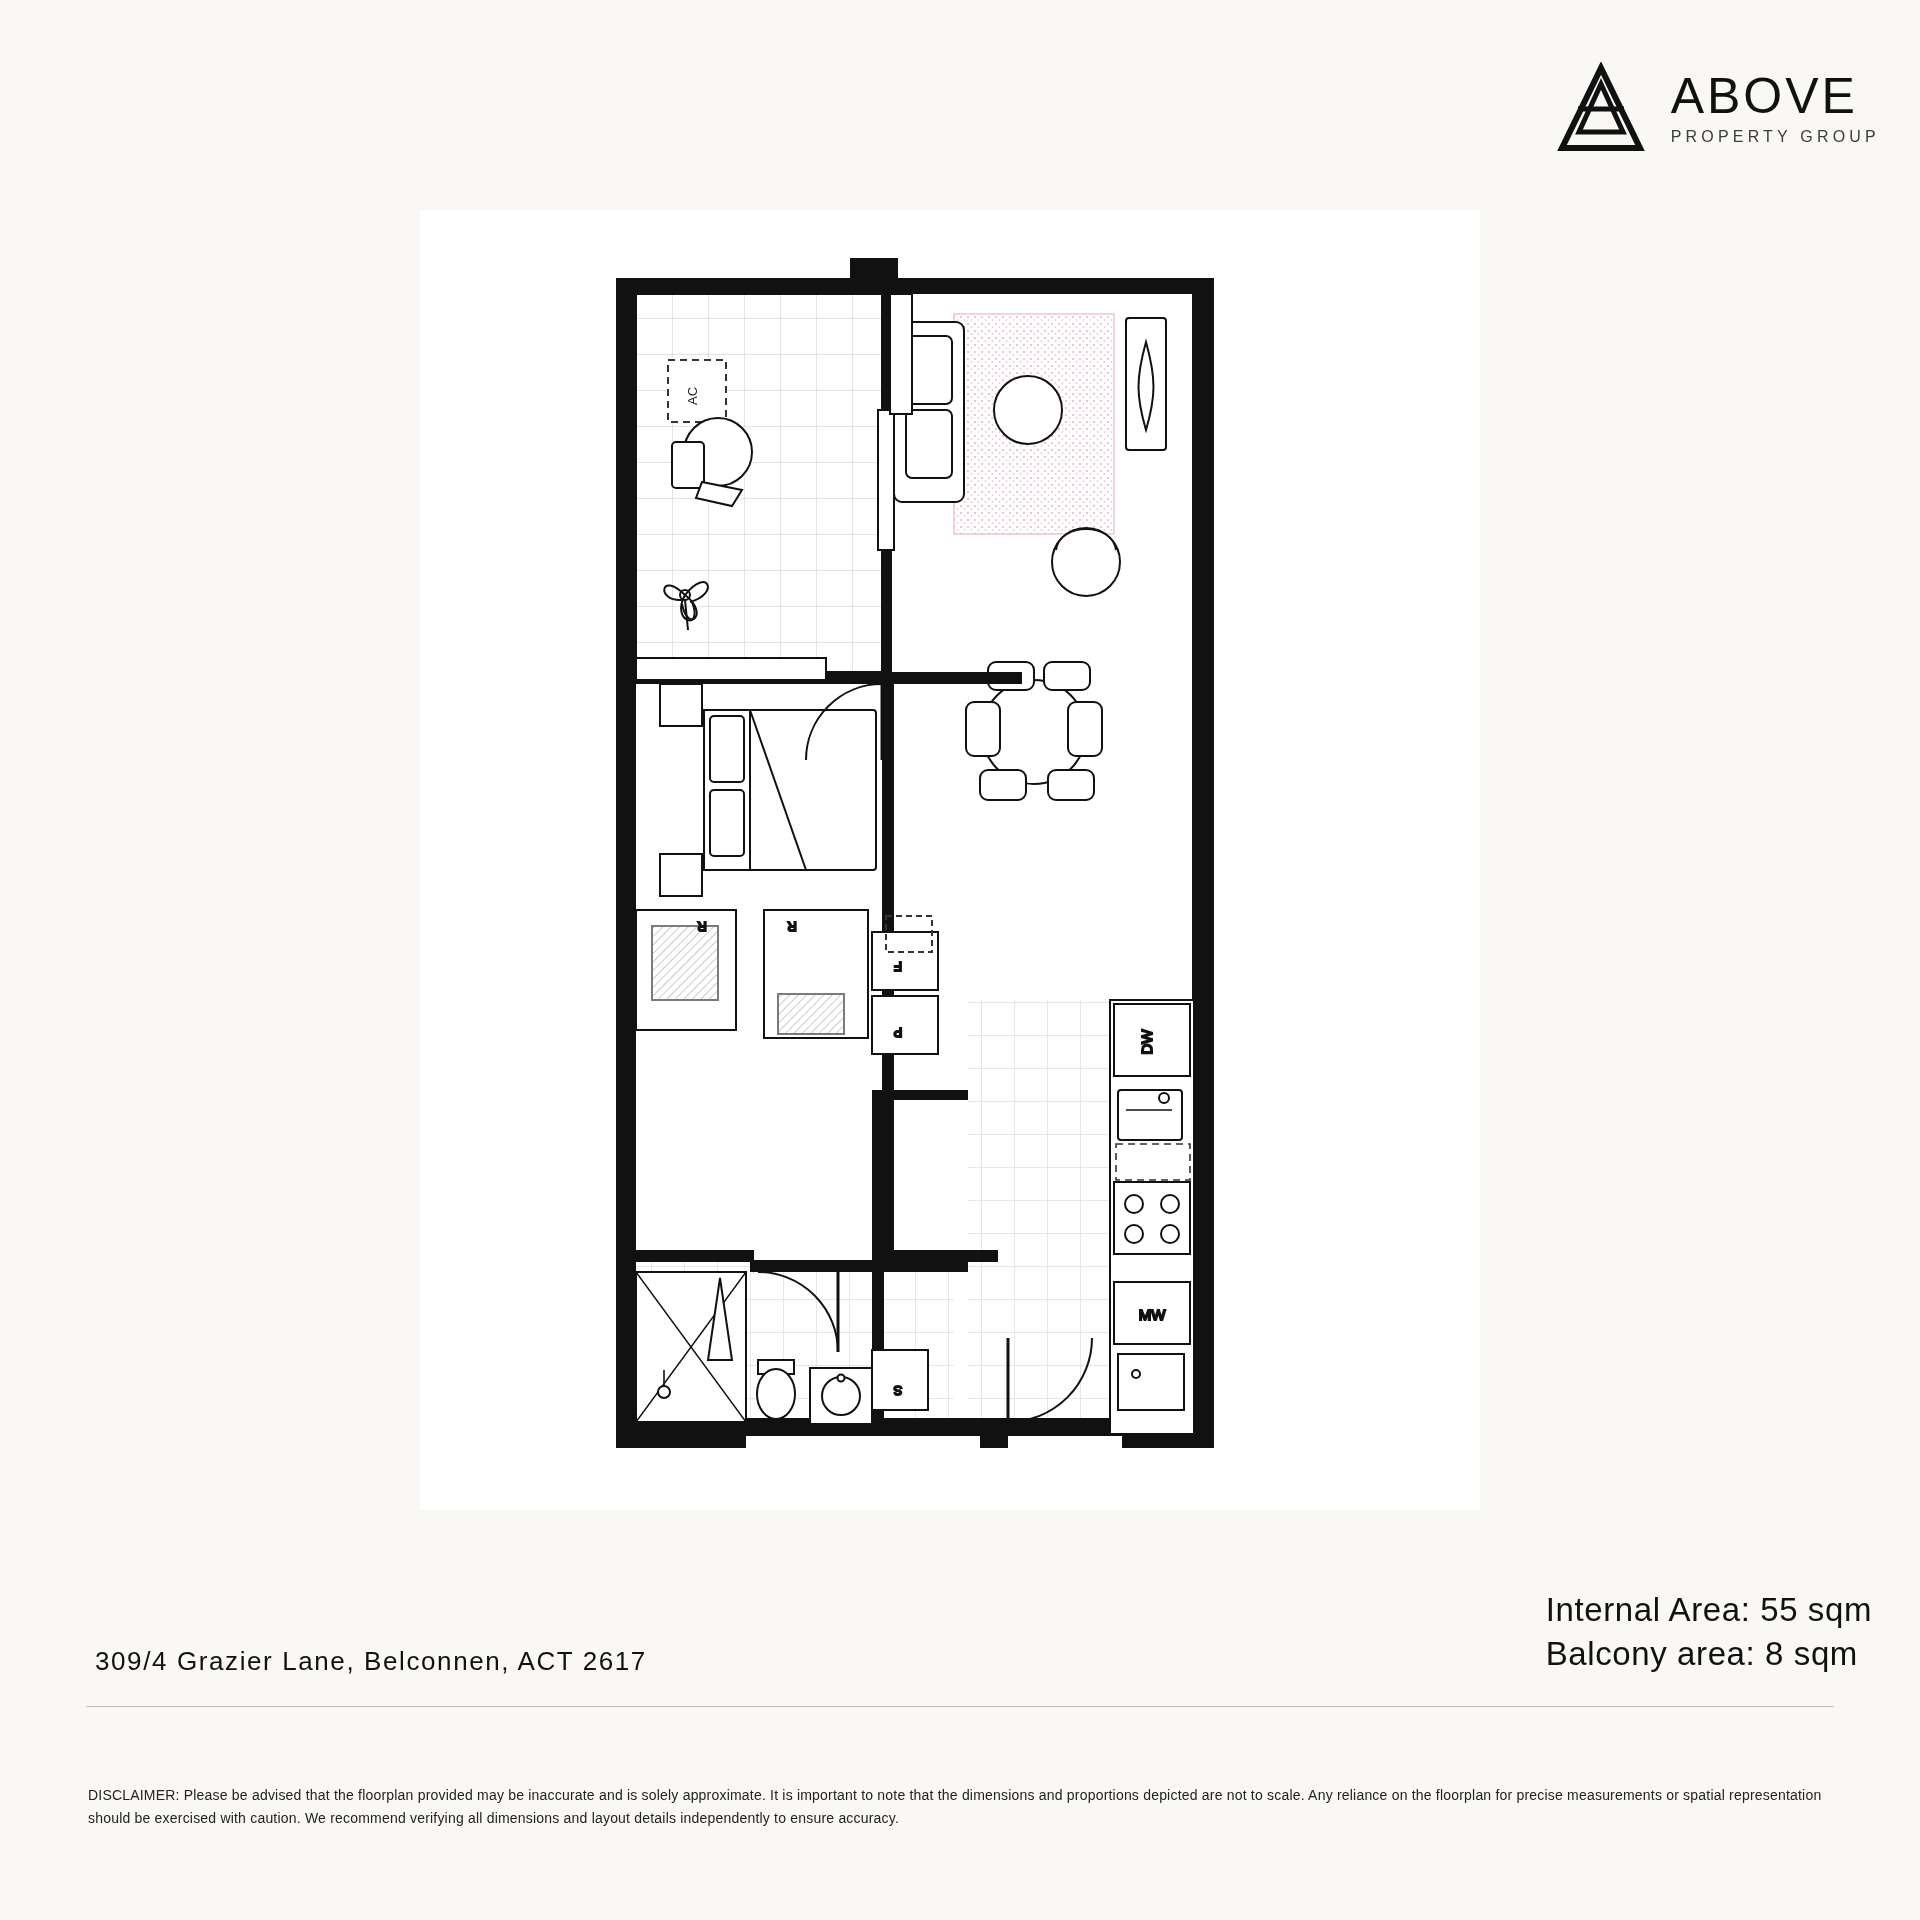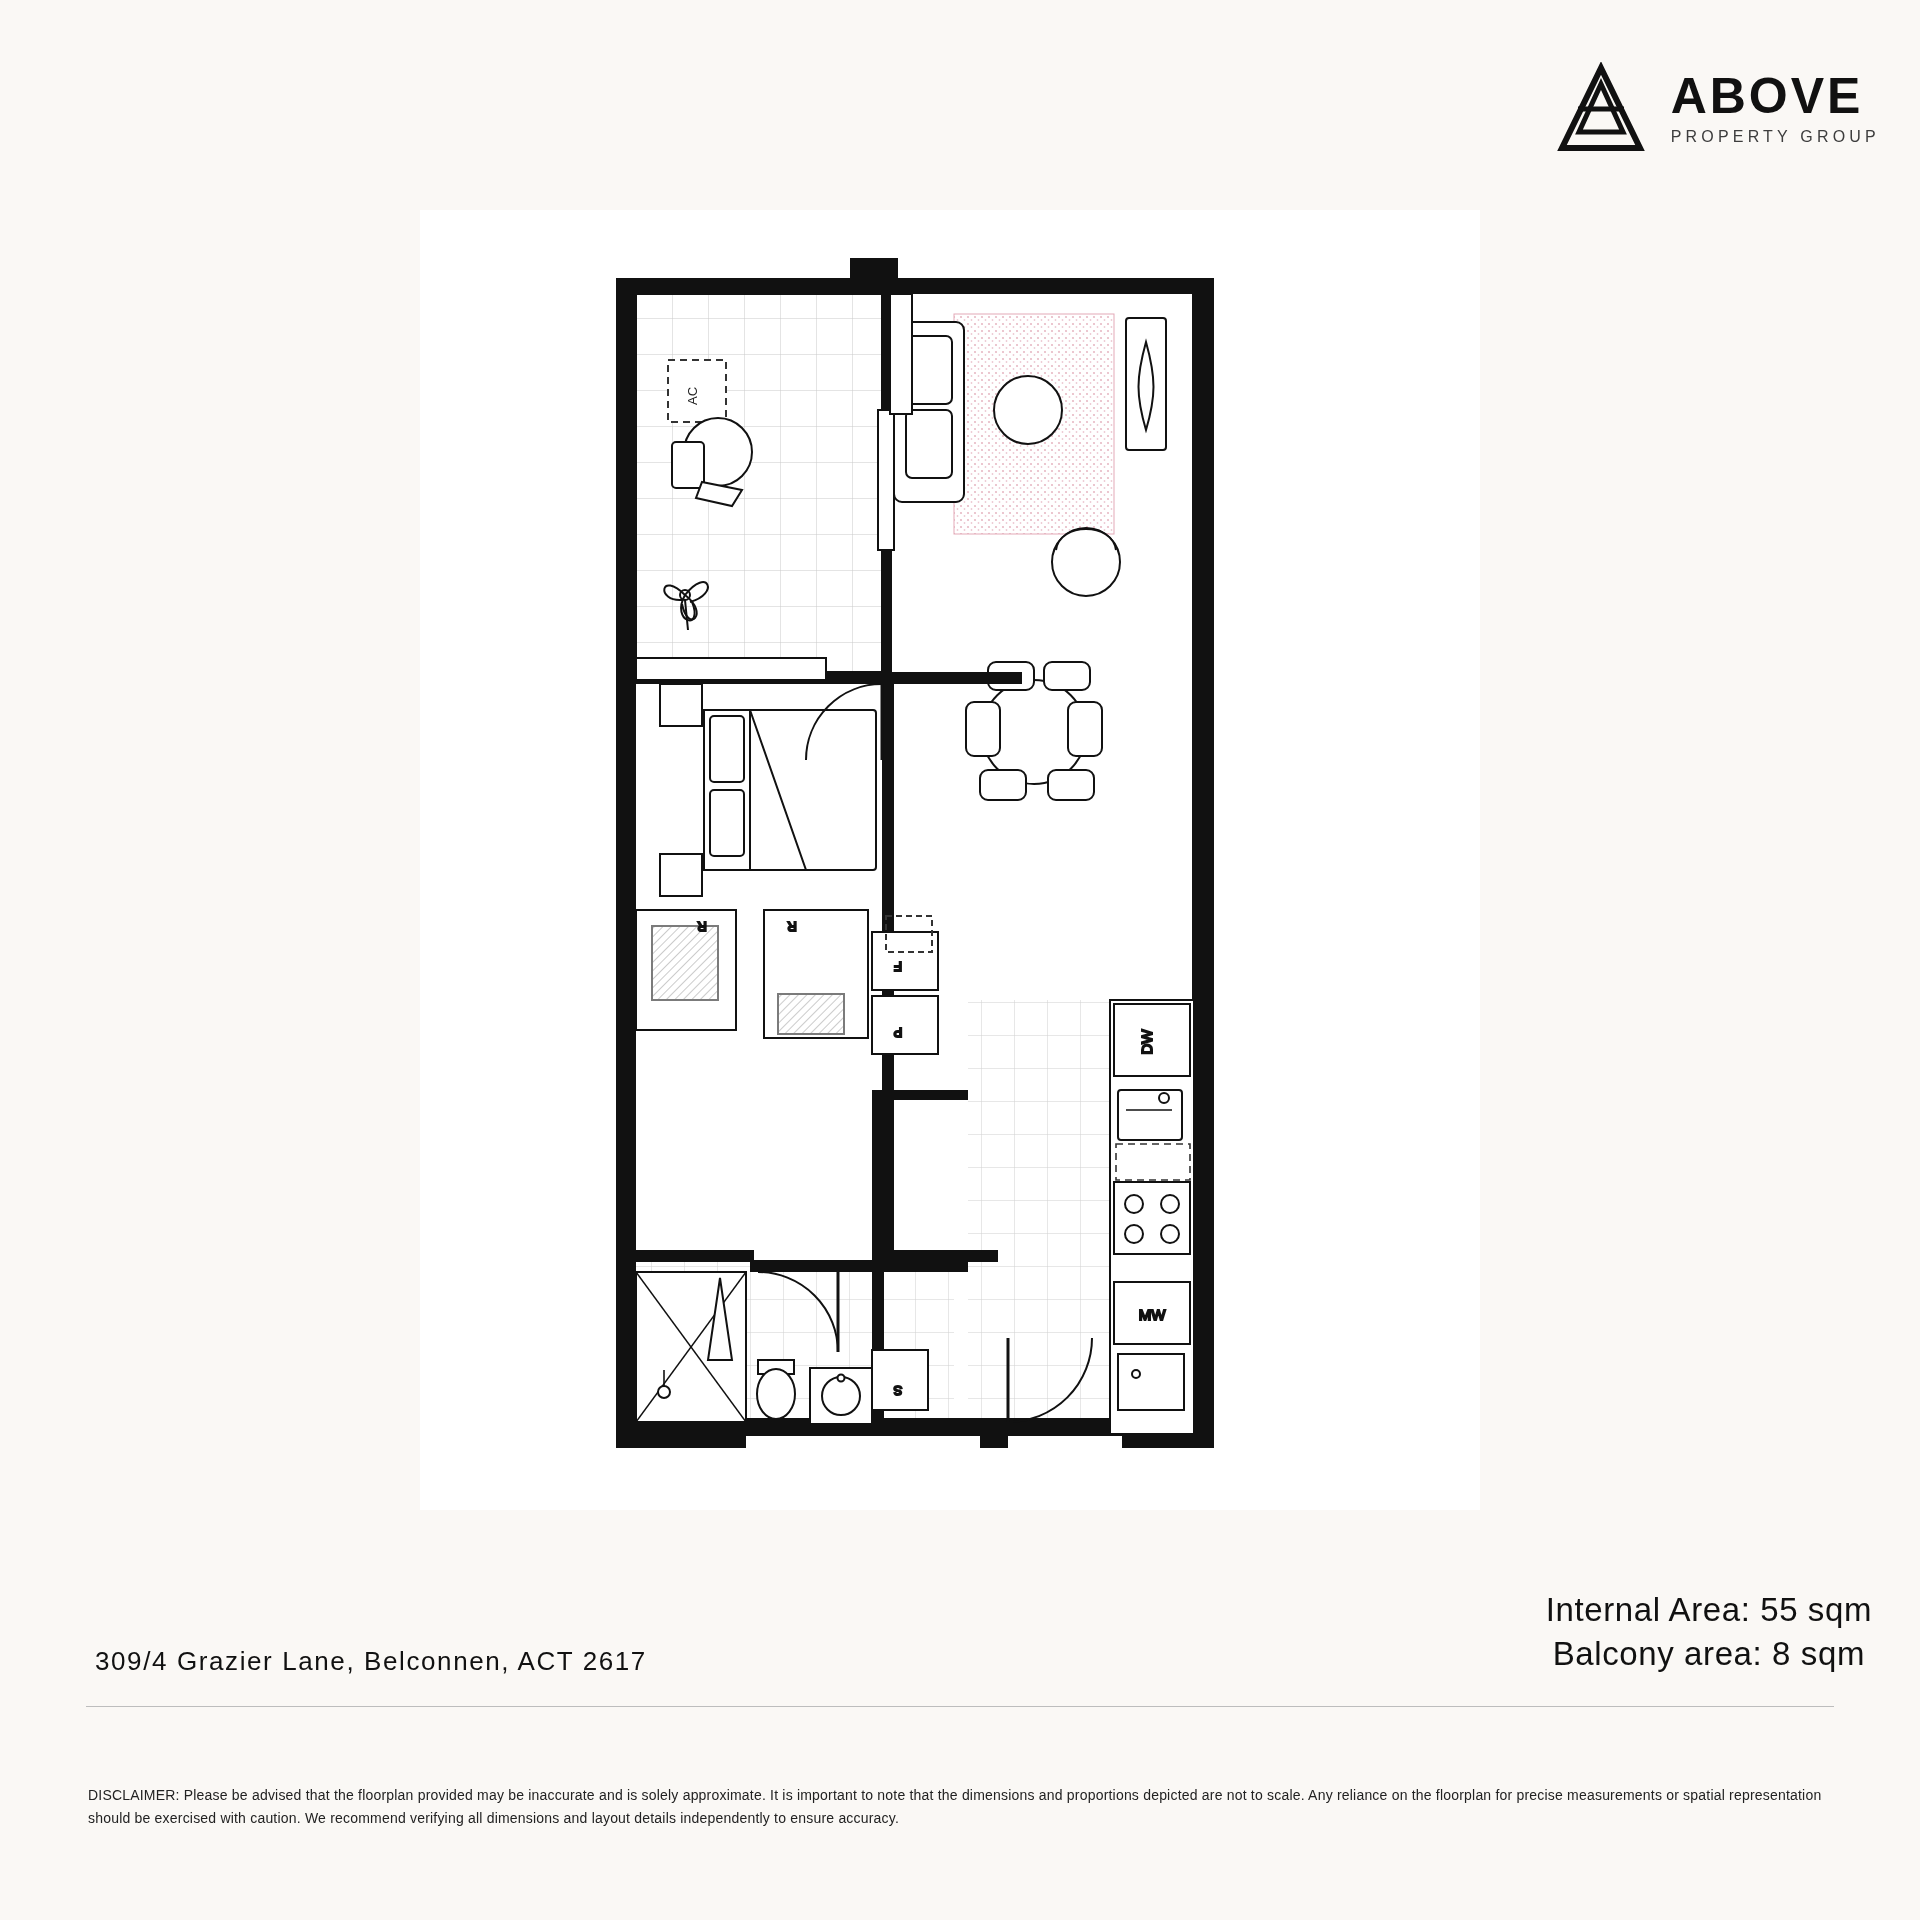--- a/index.html
+++ b/index.html
@@ -22,21 +22,21 @@
     top: 62px;
     right: 40px;
     display: flex;
     align-items: center;
     gap: 26px;
   }
   #brand .mark { width: 88px; height: 92px; }
   #brand .wordmark { display: flex; flex-direction: column; align-items: flex-start; }
   #brand .name {
     font-size: 50px;
-    font-weight: 700;
+    font-weight: 400;
     letter-spacing: 3px;
     line-height: 1;
     color: #111;
   }
   #brand .sub {
     font-size: 16px;
     letter-spacing: 4.2px;
     color: #3d3d3d;
     margin-top: 8px;
     line-height: 1;
@@ -61,21 +61,21 @@
     font-size: 26px;
     letter-spacing: 1.6px;
     font-weight: 400;
     color: #111;
     white-space: nowrap;
   }
   #areas {
     position: absolute;
     right: 48px;
     top: 1588px;
-    text-align: center;
+    text-align: left;
     line-height: 1.32;
   }
   #areas div {
     font-size: 33px;
     letter-spacing: 0.6px;
     color: #111;
     white-space: nowrap;
   }
   #rule {
     position: absolute;

